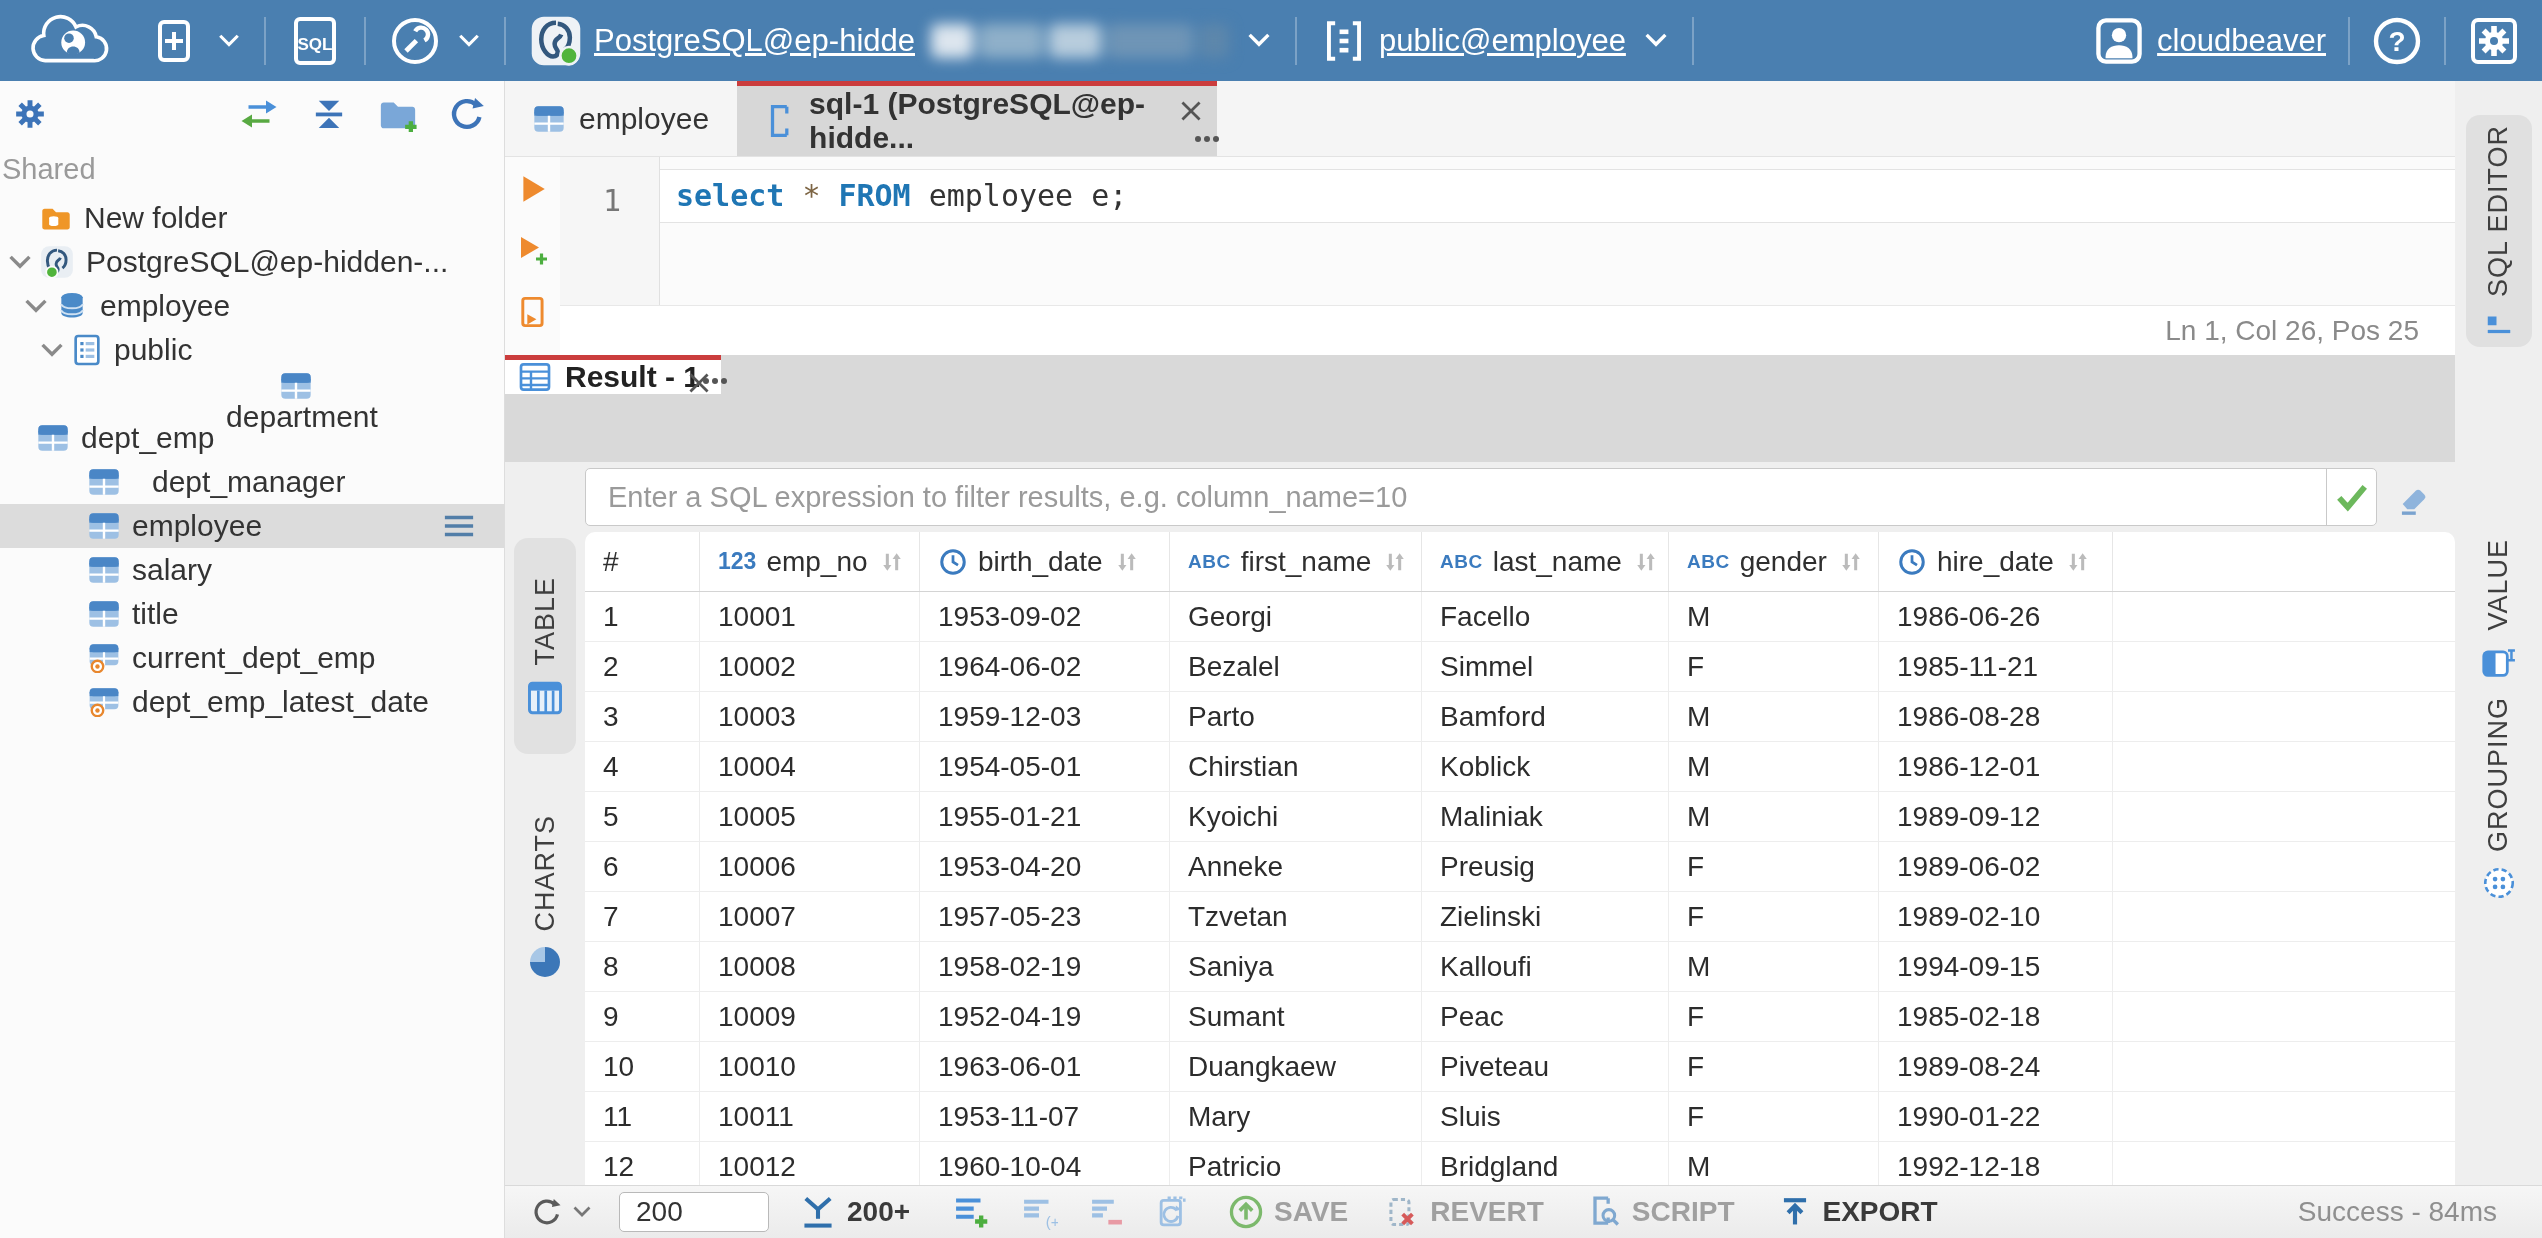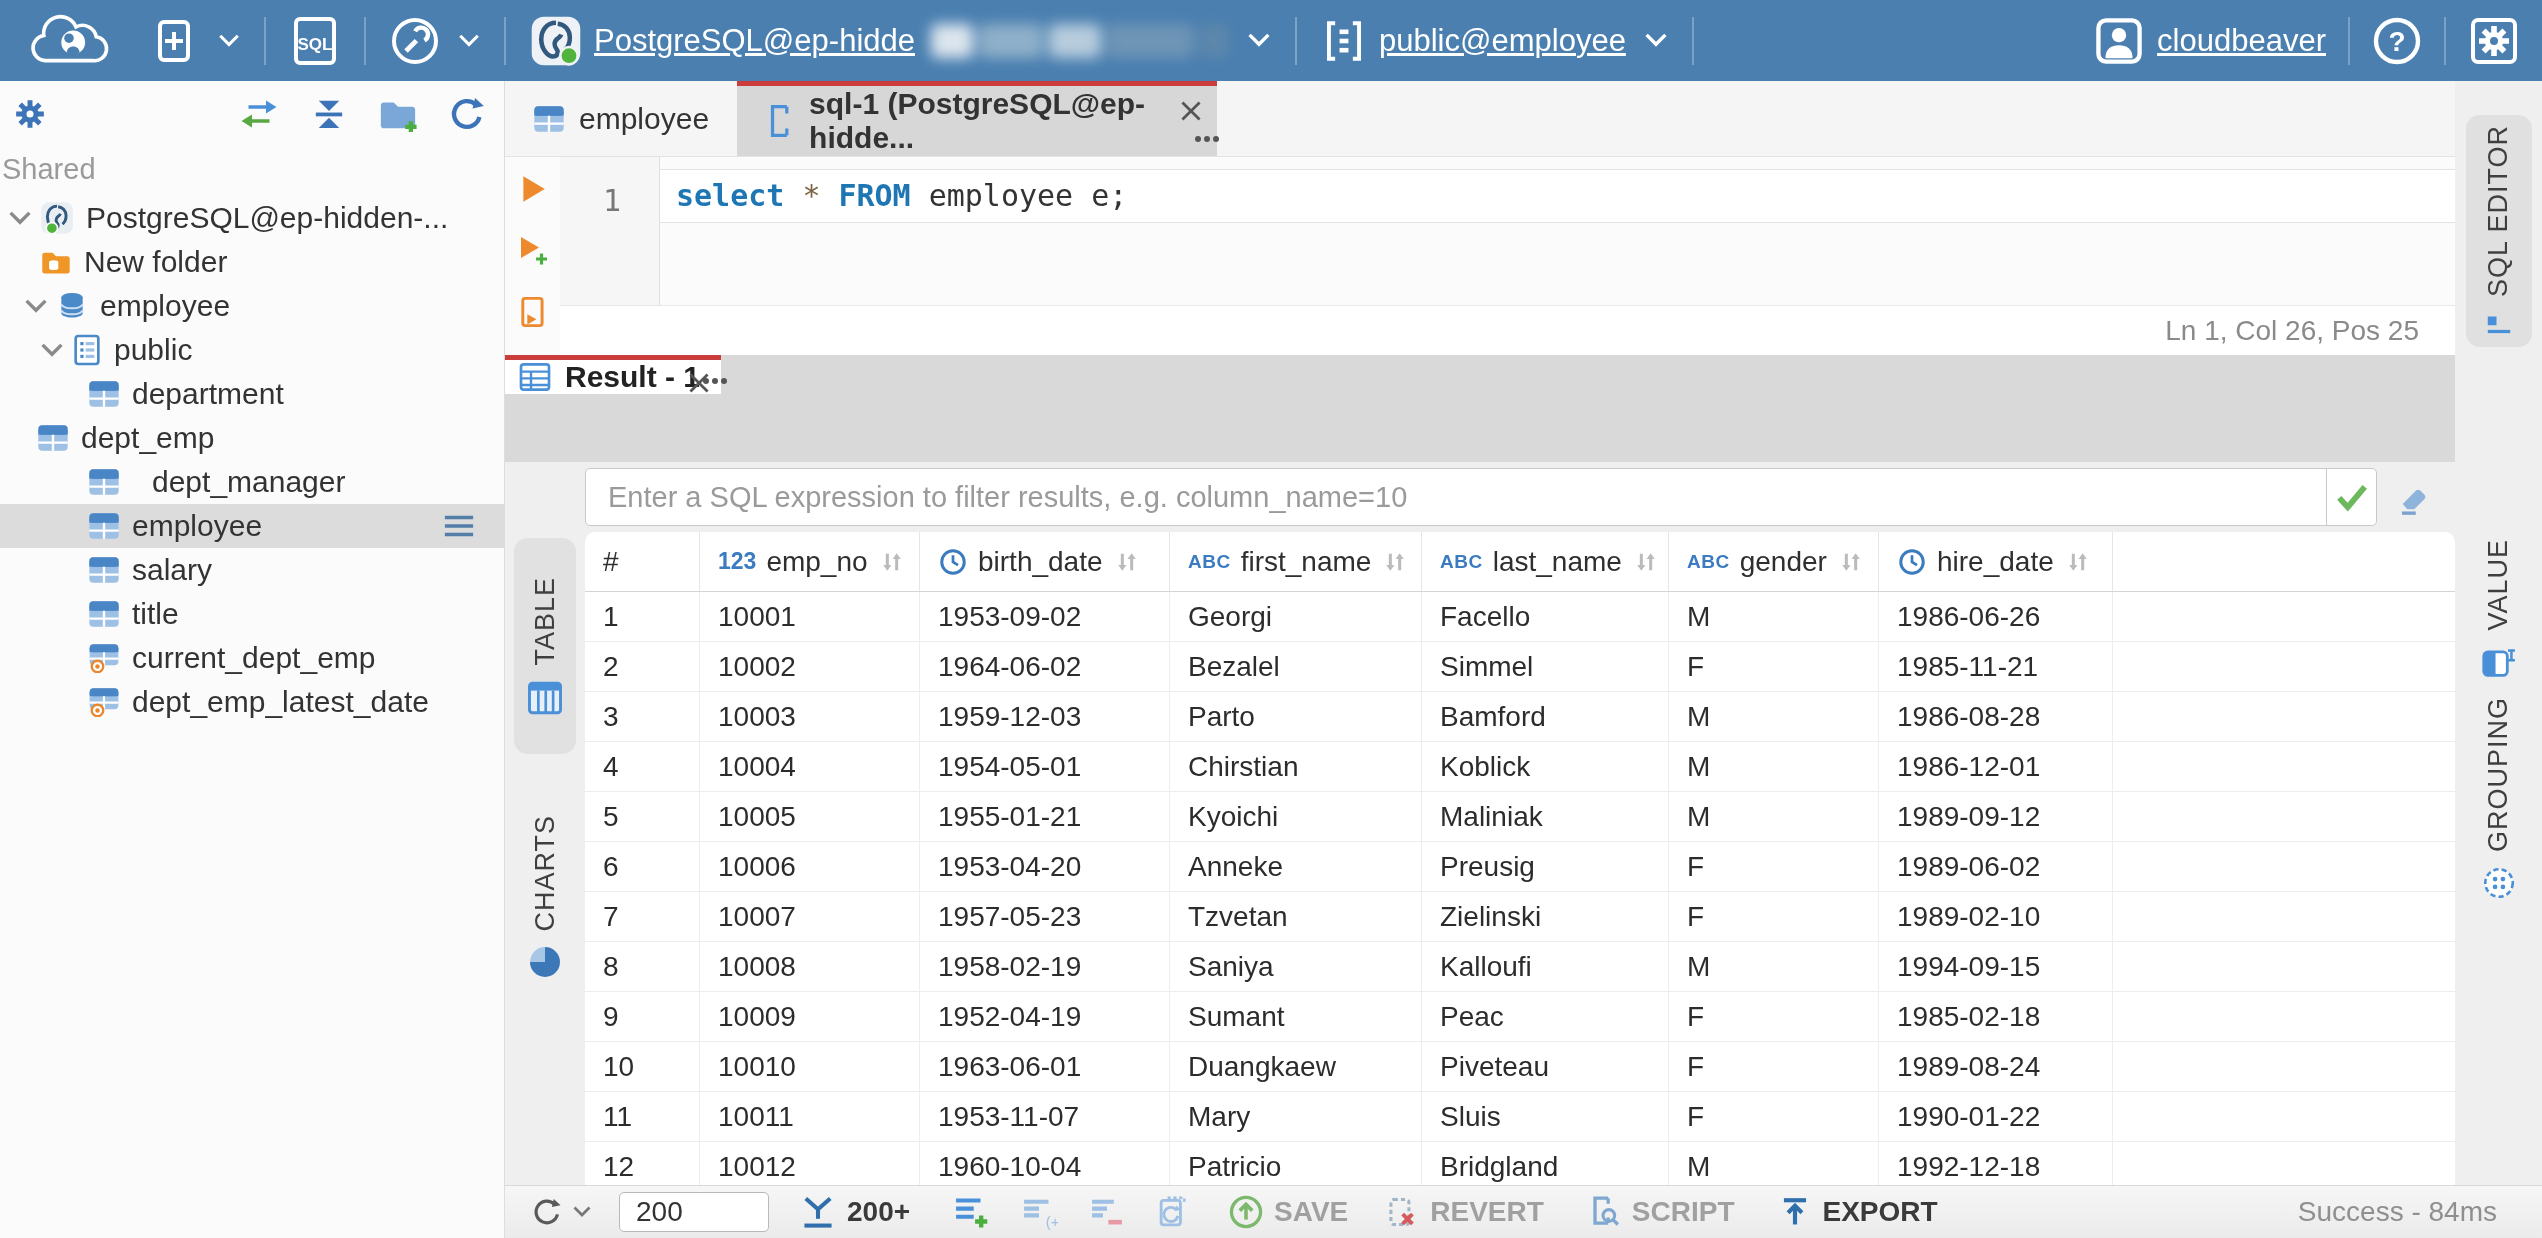--- a/index.html
+++ b/index.html
@@ -259,47 +259,47 @@
         <svg width="38" height="38" viewBox="0 0 26 26">
             <path d="M21.5 15a8.8 8.8 0 1 1-2.4-8.3" fill="none" stroke="#3d74b8" stroke-width="3"></path>
             <polygon points="18.5,2 24.5,7.5 16.8,9.3" fill="#3d74b8"></polygon>
           </svg>
       </span>
     </div>
     <div class="side-section">Shared</div>
 
     <div class="tree">
 
+      <div class="tree-item" style="padding-left:40px;">
+        <span class="ico">
+            <svg width="32" height="30" viewBox="0 0 28 26">
+              <path d="M2 7c0-1.2.9-2 2-2h7l3 3h10c1.1 0 2 .9 2 2v11c0 1.1-.9 2-2 2H4c-1.1 0-2-.9-2-2z" fill="#ef9627"></path>
+              <ellipse cx="12" cy="13" rx="4" ry="1.6" fill="#fff"></ellipse>
+              <rect x="8" y="13" width="8" height="5.5" fill="#fff"></rect>
+              <ellipse cx="12" cy="18.5" rx="4" ry="1.6" fill="#fff"></ellipse>
+            </svg>
+          </span>
+        <span class="lbl">New folder</span>
+      </div>
+
       <div class="tree-item" style="padding-left:8px;">
         <span class="chev">
             <svg width="24" height="16" viewBox="0 0 14 9">
               <path d="M1.5 1.5l5.5 5.5 5.5-5.5" stroke="#8a8a8a" stroke-width="2" fill="none"></path>
             </svg>
           </span>
         <span class="ico">
             <svg width="34" height="34" viewBox="0 0 30 30">
               <rect x="1" y="1" width="28" height="28" rx="7" fill="#e9eef3"></rect>
               <path d="M15 4.5c-5.5 0-8.5 4.5-8.5 9.5 0 5.8 3.8 10 6.8 10 1.8 0 2.7-1 2.7-2.6 0-1.8-1.8-2-1.8-4.6 0-3.6 2.8-2.8 3.8-5.6" fill="none" stroke="#33587e" stroke-width="2.6"></path>
               <path d="M16 5c4 .3 7 3.6 7 8 0 3.5-1.4 6-3.2 7.4" fill="none" stroke="#33587e" stroke-width="2.6"></path>
               <circle cx="10.5" cy="24" r="5" fill="#50b43c" stroke="#fbfbfb" stroke-width="1.5"></circle>
             </svg>
           </span>
         <span class="lbl">PostgreSQL@ep-hidden-...</span>
-      </div>
-
-      <div class="tree-item" style="padding-left:40px;">
-        <span class="ico">
-            <svg width="32" height="30" viewBox="0 0 28 26">
-              <path d="M2 7c0-1.2.9-2 2-2h7l3 3h10c1.1 0 2 .9 2 2v11c0 1.1-.9 2-2 2H4c-1.1 0-2-.9-2-2z" fill="#ef9627"></path>
-              <ellipse cx="12" cy="13" rx="4" ry="1.6" fill="#fff"></ellipse>
-              <rect x="8" y="13" width="8" height="5.5" fill="#fff"></rect>
-              <ellipse cx="12" cy="18.5" rx="4" ry="1.6" fill="#fff"></ellipse>
-            </svg>
-          </span>
-        <span class="lbl">New folder</span>
       </div>
 
       <div class="tree-item" style="padding-left:24px;">
         <span class="chev">
             <svg width="24" height="16" viewBox="0 0 14 9">
               <path d="M1.5 1.5l5.5 5.5 5.5-5.5" stroke="#8a8a8a" stroke-width="2" fill="none"></path>
             </svg>
           </span>
         <span class="ico">
             <svg width="32" height="32" viewBox="0 0 24 24">
@@ -328,21 +328,21 @@
               <g fill="#9dc0e4">
                 <rect x="10" y="6" width="6.5" height="2.4"></rect>
                 <rect x="10" y="10.8" width="6.5" height="2.4"></rect>
                 <rect x="10" y="15.6" width="6.5" height="2.4"></rect>
               </g>
             </svg>
           </span>
         <span class="lbl">public</span>
       </div>
 
-      <div class="tree-item" style="padding-left:88px;">
+      <div class="tree-item" style="padding-left:88px;flex-direction:column;">
         <span class="ico">
             <svg width="32" height="28" viewBox="0 0 24 21">
               <rect x="1" y="1" width="22" height="19" rx="3" fill="#9dc0e4"></rect>
               <path d="M1 8h22" stroke="#fff" stroke-width="0"></path>
               <rect x="1" y="1" width="22" height="7" rx="3" fill="#4a86c6"></rect>
               <rect x="1" y="5" width="22" height="3" fill="#4a86c6"></rect>
               <path d="M12 8v12M1 14h22" stroke="#fff" stroke-width="1.8"></path>
               <rect x="1" y="1" width="22" height="19" rx="3" fill="none" stroke="#fff" stroke-width="0"></rect>
             </svg>
           </span>

